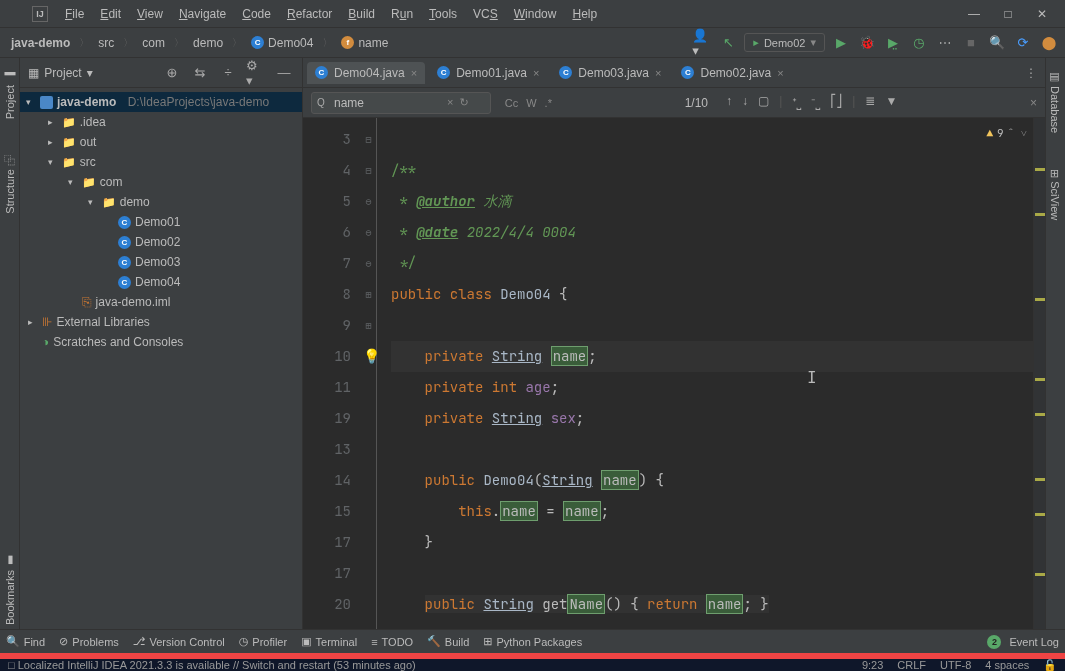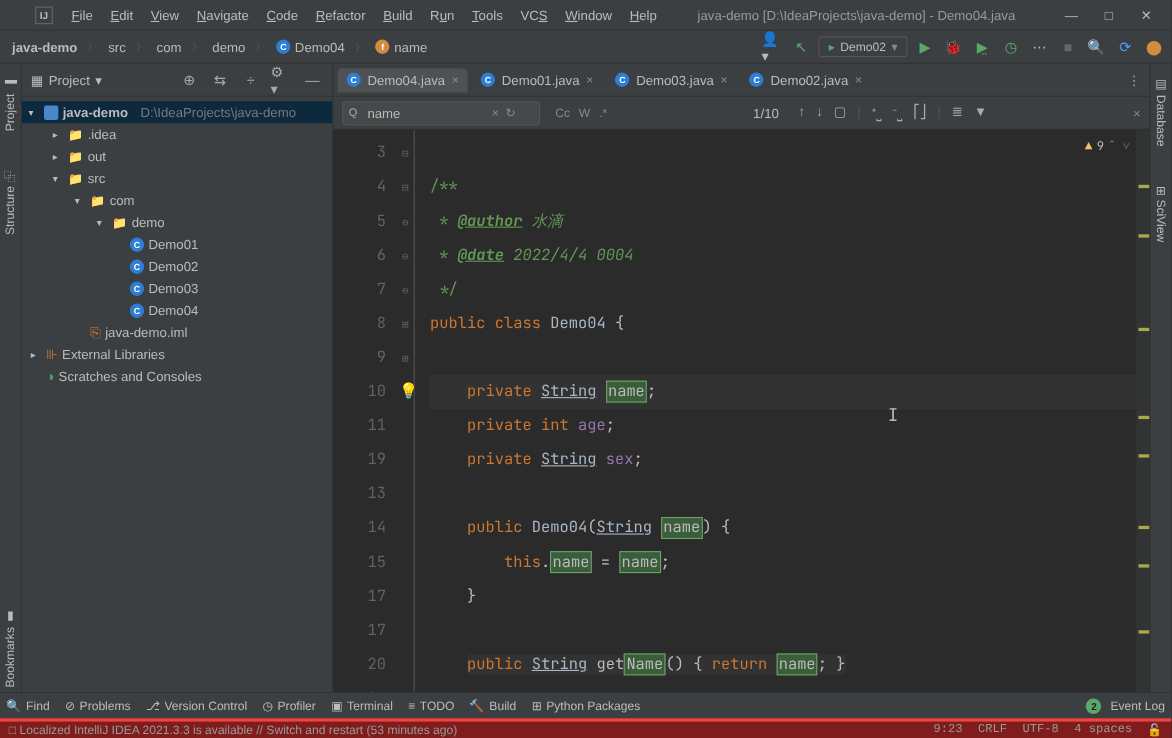--- a/index.html
+++ b/index.html
@@ -70,22 +70,22 @@
 .hl-sel { background:#3a5d3a; border:1px solid #6e9e6e; padding:0 1px; }
 .lightbulb { color:#f2c55c; position:absolute; left:-28px; }
 .warn-badge { position:absolute; top:8px; right:18px; display:flex; align-items:center; gap:4px; color:#bbb; font-size:11px; z-index:5; }
 .warn-tri { color:#f2c55c; }
 .minimap { width:12px; background:#313335; border-left:1px solid #323232; position:relative; }
 .mmark { position:absolute; right:0; width:10px; height:3px; }
 .bottombar { height:24px; background:#3c3f41; border-top:1px solid #323232; display:flex; align-items:center; padding:0 6px; gap:14px; font-size:11px; color:#bbb; }
 .btool { display:flex; align-items:center; gap:4px; cursor:pointer; }
 .bottombar-right { margin-left:auto; display:flex; align-items:center; gap:8px; }
 .badge-green { background:#59a869; color:#222; border-radius:8px; width:14px; height:14px; display:inline-flex; align-items:center; justify-content:center; font-size:9px; font-weight:bold; }
-.statusbar { height:18px; background:#7f1d1d; display:flex; align-items:center; padding:0 8px; font-size:11px; color:#999; border-top:3px solid #ef4444; }
-.status-right { margin-left:auto; display:flex; gap:14px;font-family:Liberation Mono, monospace; }
+.statusbar { height:18px; background:#0f172a; display:flex; align-items:center; padding:0 8px; font-size:11px; color:#999; border-top:6px solid #ef4444; }
+.status-right { margin-left:auto; display:flex; gap:14px; }
 .ibeam { position:absolute; color:#bbb; font-size:16px; left:430px; top:244px; pointer-events:none; }
 .dim { color:#787878;text-align:right; }
 </style>
 </head>
 <body>
 
 <div class="titlebar">
   <div class="ij-icon">IJ</div>
   <div class="menubar">
     <div class="menuitem"><u>F</u>ile</div>
@@ -94,21 +94,20 @@
     <div class="menuitem"><u>N</u>avigate</div>
     <div class="menuitem"><u>C</u>ode</div>
     <div class="menuitem"><u>R</u>efactor</div>
     <div class="menuitem"><u>B</u>uild</div>
     <div class="menuitem">R<u>u</u>n</div>
     <div class="menuitem"><u>T</u>ools</div>
     <div class="menuitem">VC<u>S</u></div>
     <div class="menuitem"><u>W</u>indow</div>
     <div class="menuitem"><u>H</u>elp</div>
   </div>
-  <div class="title-text">java-demo [D:\IdeaProjects\java-demo] - Demo04.java</div>
   <div class="win-controls">
     <div class="win-btn">—</div>
     <div class="win-btn">□</div>
     <div class="win-btn">✕</div>
   </div>
 </div>
 
 <div class="navbar">
   <div class="breadcrumb">
     <span class="crumb">

